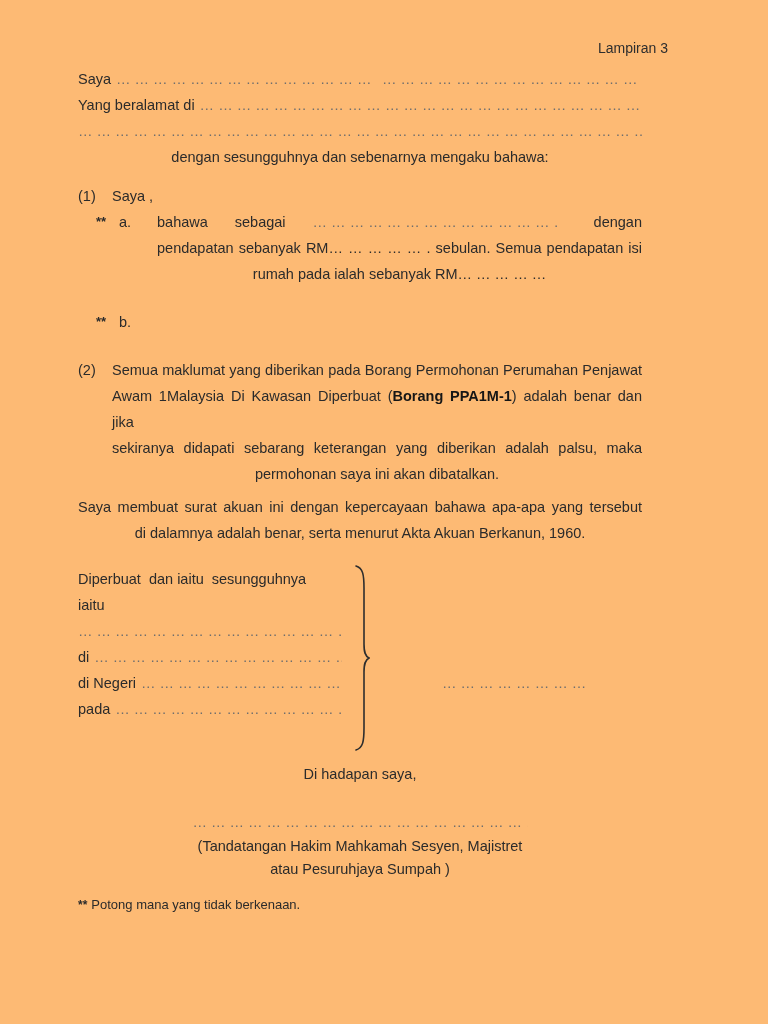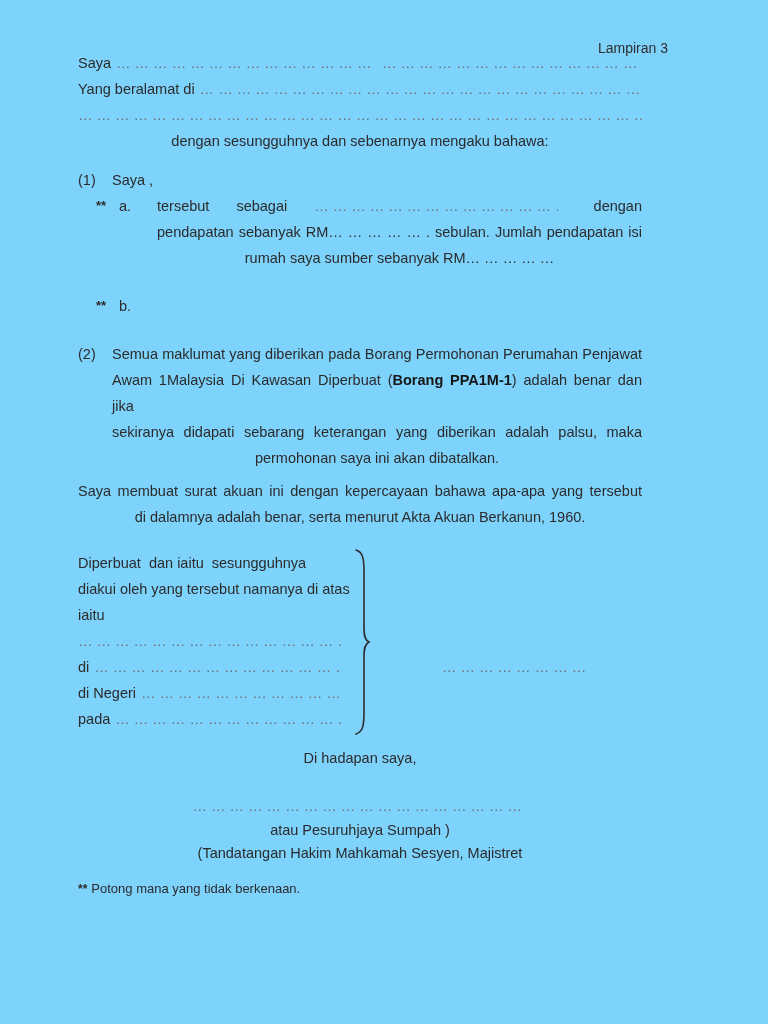--- a/index.html
+++ b/index.html
@@ -1,20 +1,20 @@
 <!DOCTYPE html>
 <html><head>
 <meta charset="utf-8">
 <style>
   html,body{margin:0;padding:0;background:#ffffff;}
   body{width:768px;height:1024px;overflow:hidden;
        font-family:"Liberation Sans","DejaVu Sans",sans-serif;
        color:#2b2b2b;-webkit-font-smoothing:antialiased;}
   .doc{position:relative;width:768px;height:1024px;box-sizing:border-box;
-       padding:21px 126px 0 78px;background:#7dd3fc;font-size:14.5px;line-height:26px;}
+       padding:37px 126px 0 78px;background:#fdba74;font-size:14.5px;line-height:26px;}
   .corner{position:absolute;top:40px;right:100px;font-size:14px;line-height:16px;color:#2e2e2e;}
   .title{margin:20px 0 0 0;text-align:center;font-size:19px;line-height:22px;
          font-weight:bold;color:#111;letter-spacing:.2px;}
   .para{margin:0;}
   .frow{display:flex;align-items:baseline;}
   .lbl{white-space:pre;}
   .dfill{flex-grow:1;overflow:hidden;white-space:nowrap;color:#6e6e6e;
          min-width:0;margin-left:5px;}
   .dfill .dots{white-space:nowrap;}
   .dfill.nd{margin-left:0;}
@@ -75,27 +75,27 @@
   <div class="sec sec1">
     <div class="cnum">(1)</div>
     <div class="ctext">Saya ,</div>
   </div>
 
   <div class="item">
     <span class="imarker">**</span>
     <span class="iletter">a.</span>
     <div class="itext">
       <div class="frow">
-        <span class="lbl">tersebut</span>
+        <span class="lbl">bahawa</span>
         <span class="lbl" style="margin-left:27px;">sebagai</span>
         <span class="dfill" style="margin-left:27px;margin-right:36px;"><span class="dots">… … … … … … … … … … … … … … … … … … … … … … … … … … … … … … … … … … … … … … … … … … … … … … … … … … … … … … … … … … … … … … … … … … … … … … … …</span></span>
         <span class="lbl">dengan</span>
       </div>
-      <div class="jline">pendapatan sebanyak RM… … … … … . sebulan. Jumlah pendapatan isi</div>
-      <div class="pline">rumah saya sumber sebanyak RM… … … … …</div>
+      <div class="jline">pendapatan sebanyak RM… … … … … . sebulan. Semua pendapatan isi</div>
+      <div class="pline">rumah pada ialah sebanyak RM… … … … …</div>
     </div>
   </div>
 
   <div class="item itemb">
     <span class="imarker">**</span>
     <span class="iletter">b.</span>
   </div>
 
   <div class="sec sec2">
     <div class="cnum">(2)</div>
@@ -108,21 +108,20 @@
   </div>
 
   <div class="para closing">
     <div class="jline">Saya membuat surat akuan ini dengan kepercayaan bahawa apa-apa yang tersebut</div>
     <div class="pline">di dalamnya adalah benar, serta menurut Akta Akuan Berkanun, 1960.</div>
   </div>
 
   <div class="attest">
     <div class="acol">
       <div class="aline">Diperbuat  dan iaitu  sesungguhnya</div>
-      <div class="aline">diakui oleh yang tersebut namanya di atas</div>
       <div class="aline">iaitu</div>
       <div class="adot">
         <span class="dfill nd"><span class="dots">… … … … … … … … … … … … … … … … … … … … … … … … … … … … … … … … … … … … … … … … … … … … … … … … … … … … … … … … … … … … … … … … … … … … … … … …</span></span>
       </div>
       <div class="adot">
         <span class="lbl">di</span>
         <span class="dfill"><span class="dots">… … … … … … … … … … … … … … … … … … … … … … … … … … … … … … … … … … … … … … … … … … … … … … … … … … … … … … … … … … … … … … … … … … … … … … … …</span></span>
       </div>
       <div class="adot">
         <span class="lbl">di Negeri</span>
@@ -140,21 +139,21 @@
       <span class="dfill nd"><span class="dots">… … … … … … … … … … … … … … … … … … … … … … … … … … … … … … … … … … … … … … … … … … … … … … … … … … … … … … … … … … … … … … … … … … … … … … … …</span></span>
     </div>
   </div>
 
   <div class="pline dihadapan">Di hadapan saya,</div>
 
   <div class="signature">
     <div class="sig-dots">
       <span class="dfill nd"><span class="dots">… … … … … … … … … … … … … … … … … … … … … … … … … … … … … … … … … … … … … … … … … … … … … … … … … … … … … … … … … … … … … … … … … … … … … … … …</span></span>
     </div>
+    <div class="sig-cap">(Tandatangan Hakim Mahkamah Sesyen, Majistret</div>
     <div class="sig-cap">atau Pesuruhjaya Sumpah )</div>
-    <div class="sig-cap">(Tandatangan Hakim Mahkamah Sesyen, Majistret</div>
   </div>
 
   <div class="footnote">
     <span class="fmarker">**</span><span>Potong mana yang tidak berkenaan.</span>
   </div>
 
 </div>
 
 </body></html>

